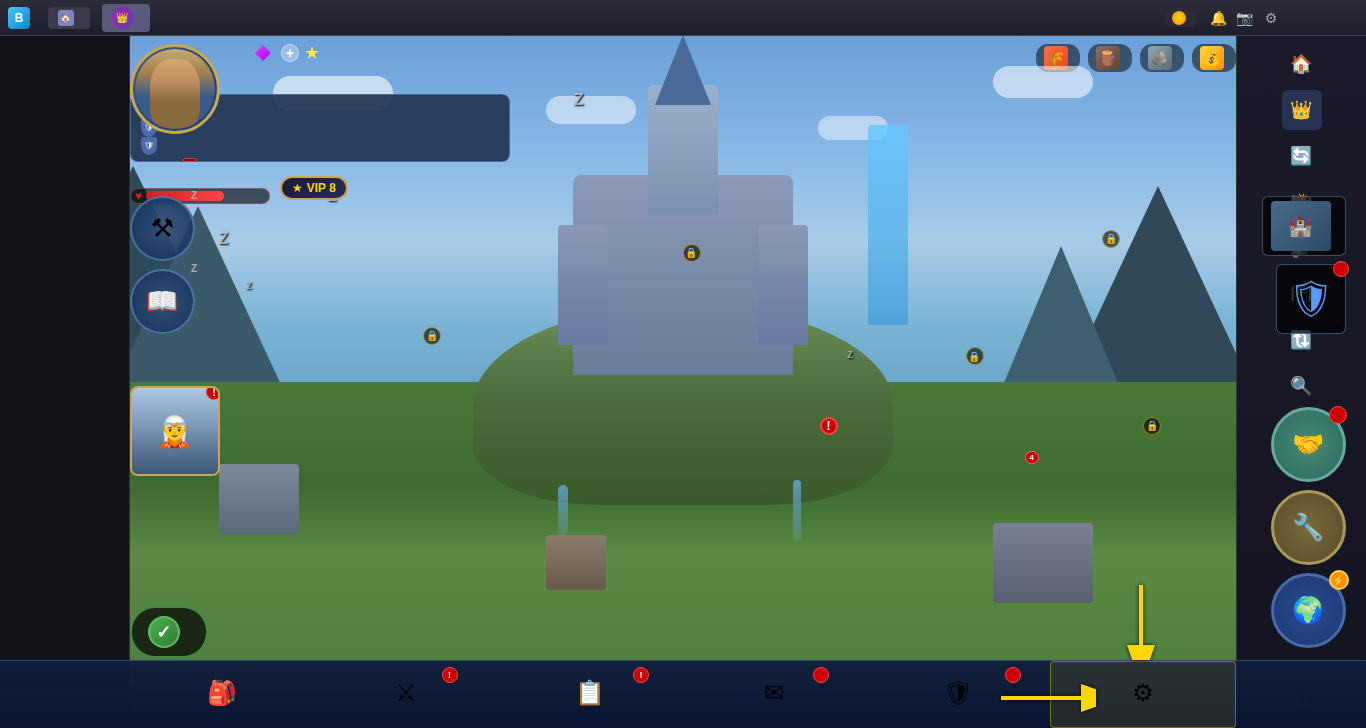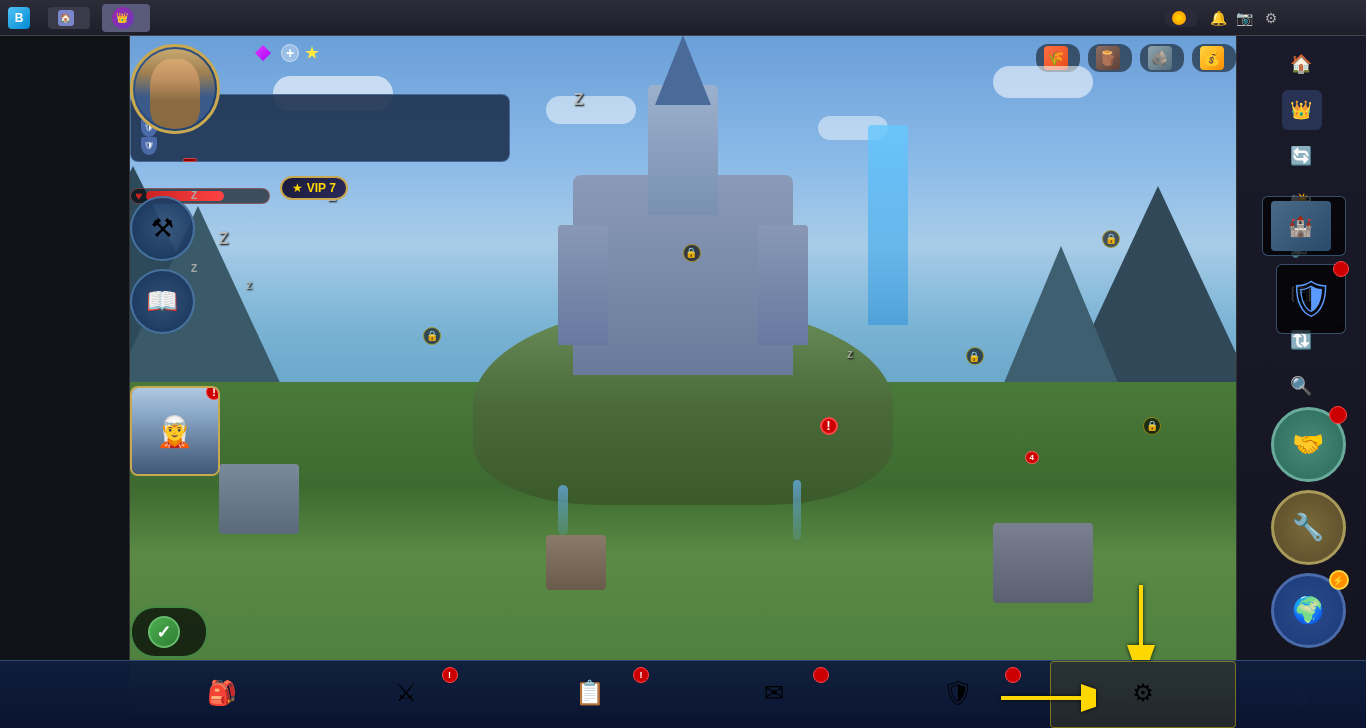--- a/index.html
+++ b/index.html
@@ -641,21 +641,21 @@
     <div class="hp-bar-container">
       <div class="hp-bar">
         <span class="hp-icon">♥</span>
         <div class="hp-fill"></div>
       </div>
       <div style="position:absolute; left:22px; top:1px; color:white; font-size:10px; font-weight:bold; z-index:1;"></div>
     </div>
 
     <div class="vip-badge">
       <span class="star-icon">★</span>
-      <span class="vip-text">VIP 7</span>
+      <span class="vip-text">VIP 8</span>
     </div>
 
     <div class="left-sidebar">
       <div class="side-btn">
         <span class="side-btn-icon">⚒</span>
         <span class="zzz">Z</span>
       </div>
       <div class="side-btn">
         <span class="side-btn-icon">📖</span>
         <span class="zzz">Z</span>

